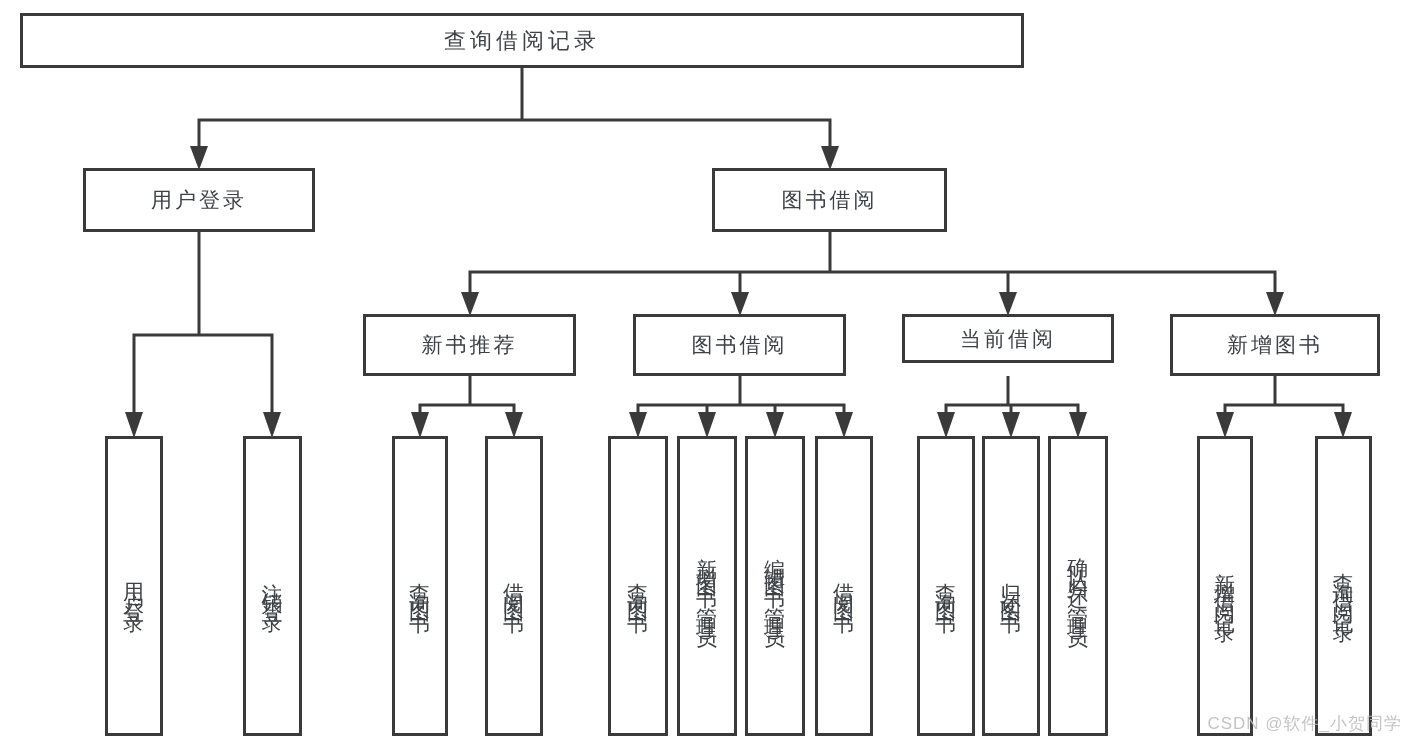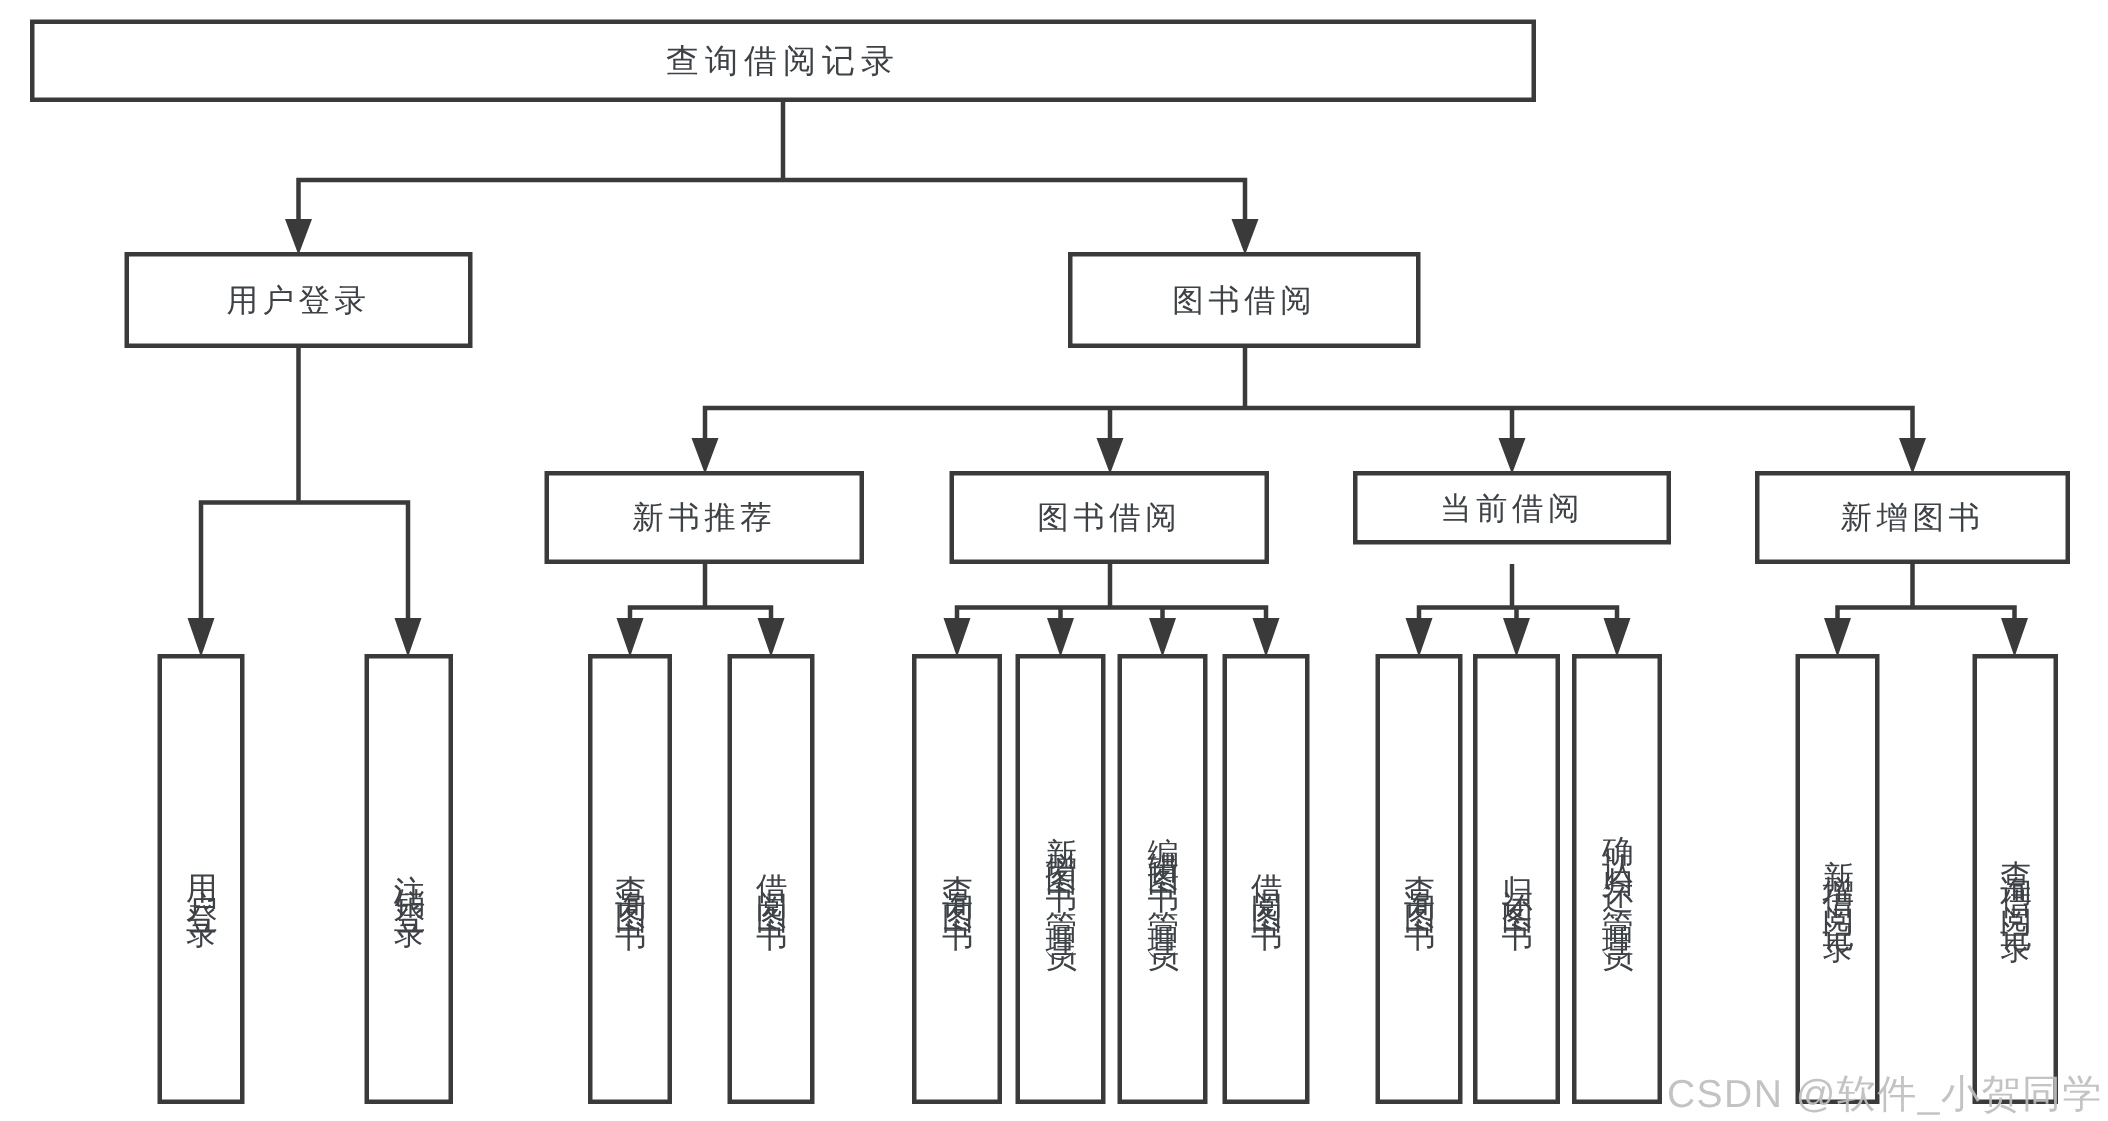--- a/index.html
+++ b/index.html
@@ -14,21 +14,21 @@
     color:#3e4246; z-index:1; text-align:center;
   }
   .h  { font-size:21px; letter-spacing:3px; }
   .title { font-size:22px; letter-spacing:4px; }
   .v  {
     writing-mode:vertical-rl; text-orientation:mixed;
     font-size:21px; letter-spacing:10px; line-height:1.1; padding:6px 0;
   }
   .watermark {
     position:absolute; z-index:3; color:rgba(190,190,190,0.92);
-    font-size:26px; letter-spacing:1px; white-space:nowrap;
+    font-size:17px; letter-spacing:1px; white-space:nowrap;
   }
 </style>
 </head>
 <body>
 
 <div class="canvas">
 
   <svg class="connectors" width="1405" height="747" viewBox="0 0 1405 747">
     <g stroke="#3a3a3a" stroke-width="3" fill="none">
 

